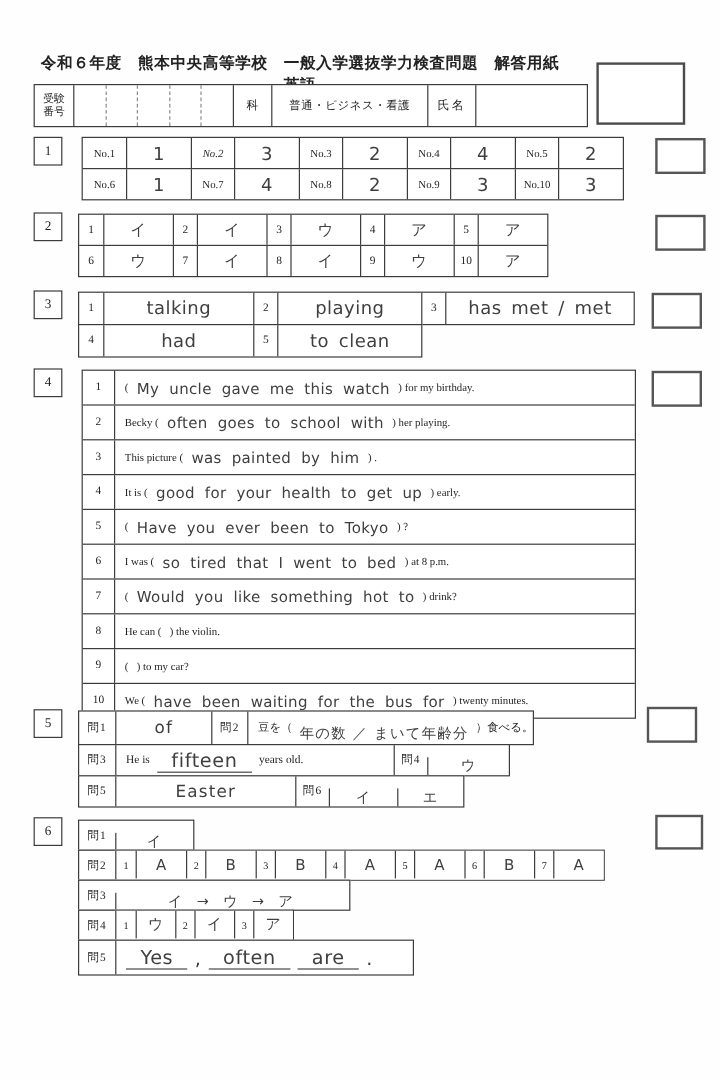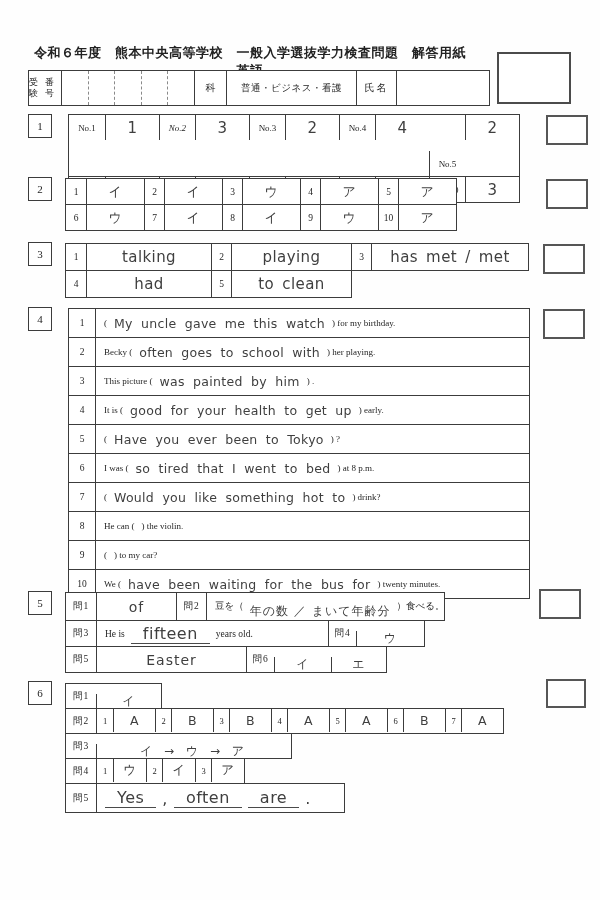--- a/index.html
+++ b/index.html
@@ -16,21 +16,21 @@
     position:absolute;left:25px;top:44px;width:450px;text-align:center;
     font-size:13px;font-weight:600;letter-spacing:0.5px;color:#222;
   }
   .bigbox{position:absolute;left:497px;top:52px;width:70px;height:48px;border:2px solid #4b4b4b;background:#fff;}
   .score{position:absolute;width:38px;height:26px;border:2px solid #565656;background:#fff;}
 
   
   .info{position:absolute;left:28px;top:70px;width:462px;height:36px;border:1.5px solid var(--ink);display:flex;box-sizing:border-box;background:#fff;}
   .info .cell{box-sizing:border-box;display:flex;align-items:center;justify-content:center;}
   .info .cell + .cell{border-left:1.2px solid var(--ink);}
-  .examlabel{width:32px;flex-direction:row;font-size:9px;line-height:1.25;}
+  .examlabel{width:32px;flex-direction:column;font-size:9px;line-height:1.25;}
   .digits{width:133px;display:flex;}
   .digits .slot{flex:1;height:100%;box-sizing:border-box;}
   .digits .slot + .slot{border-left:1px dashed #8a8a8a;}
   .kalabel{width:32px;font-size:10px;}
   .deptopts{width:130px;font-size:9.5px;letter-spacing:0.5px;}
   .namelabel{width:40px;font-size:10px;letter-spacing:2px;}
   .nameblank{flex:1;}
 
   
   .secnum{position:absolute;left:28px;width:24px;height:24px;border:1.5px solid var(--ink);
@@ -105,21 +105,21 @@
   <div class="pairgrid standalone" style="left:68px;top:114px;--ch:25px;--lf:9px;--vf:15px">
       <div class="pg-row">
         <div class="pg-cell pg-label" style="width: 36px;">No.1</div>
         <div class="pg-cell pg-value" style="width: 54px;">1</div>
         <div class="pg-cell pg-label" style="width: 36px; font-style: italic;">No.2</div>
         <div class="pg-cell pg-value" style="width: 54px;">3</div>
         <div class="pg-cell pg-label" style="width: 36px;">No.3</div>
         <div class="pg-cell pg-value" style="width: 54px;">2</div>
         <div class="pg-cell pg-label" style="width: 36px;">No.4</div>
         <div class="pg-cell pg-value" style="width: 54px;">4</div>
-        <div class="pg-cell pg-label" style="width: 36px; margin-top: 36px;">No.5</div>
+        <div class="pg-cell pg-label" style="width: 36px;">No.5</div>
         <div class="pg-cell pg-value" style="width: 54px;">2</div>
       </div>
       <div class="pg-row">
         <div class="pg-cell pg-label" style="width: 36px;">No.6</div>
         <div class="pg-cell pg-value" style="width: 54px;">1</div>
         <div class="pg-cell pg-label" style="width: 36px;">No.7</div>
         <div class="pg-cell pg-value" style="width: 54px;">4</div>
         <div class="pg-cell pg-label" style="width: 36px;">No.8</div>
         <div class="pg-cell pg-value" style="width: 54px;">2</div>
         <div class="pg-cell pg-label" style="width: 36px;">No.9</div>

